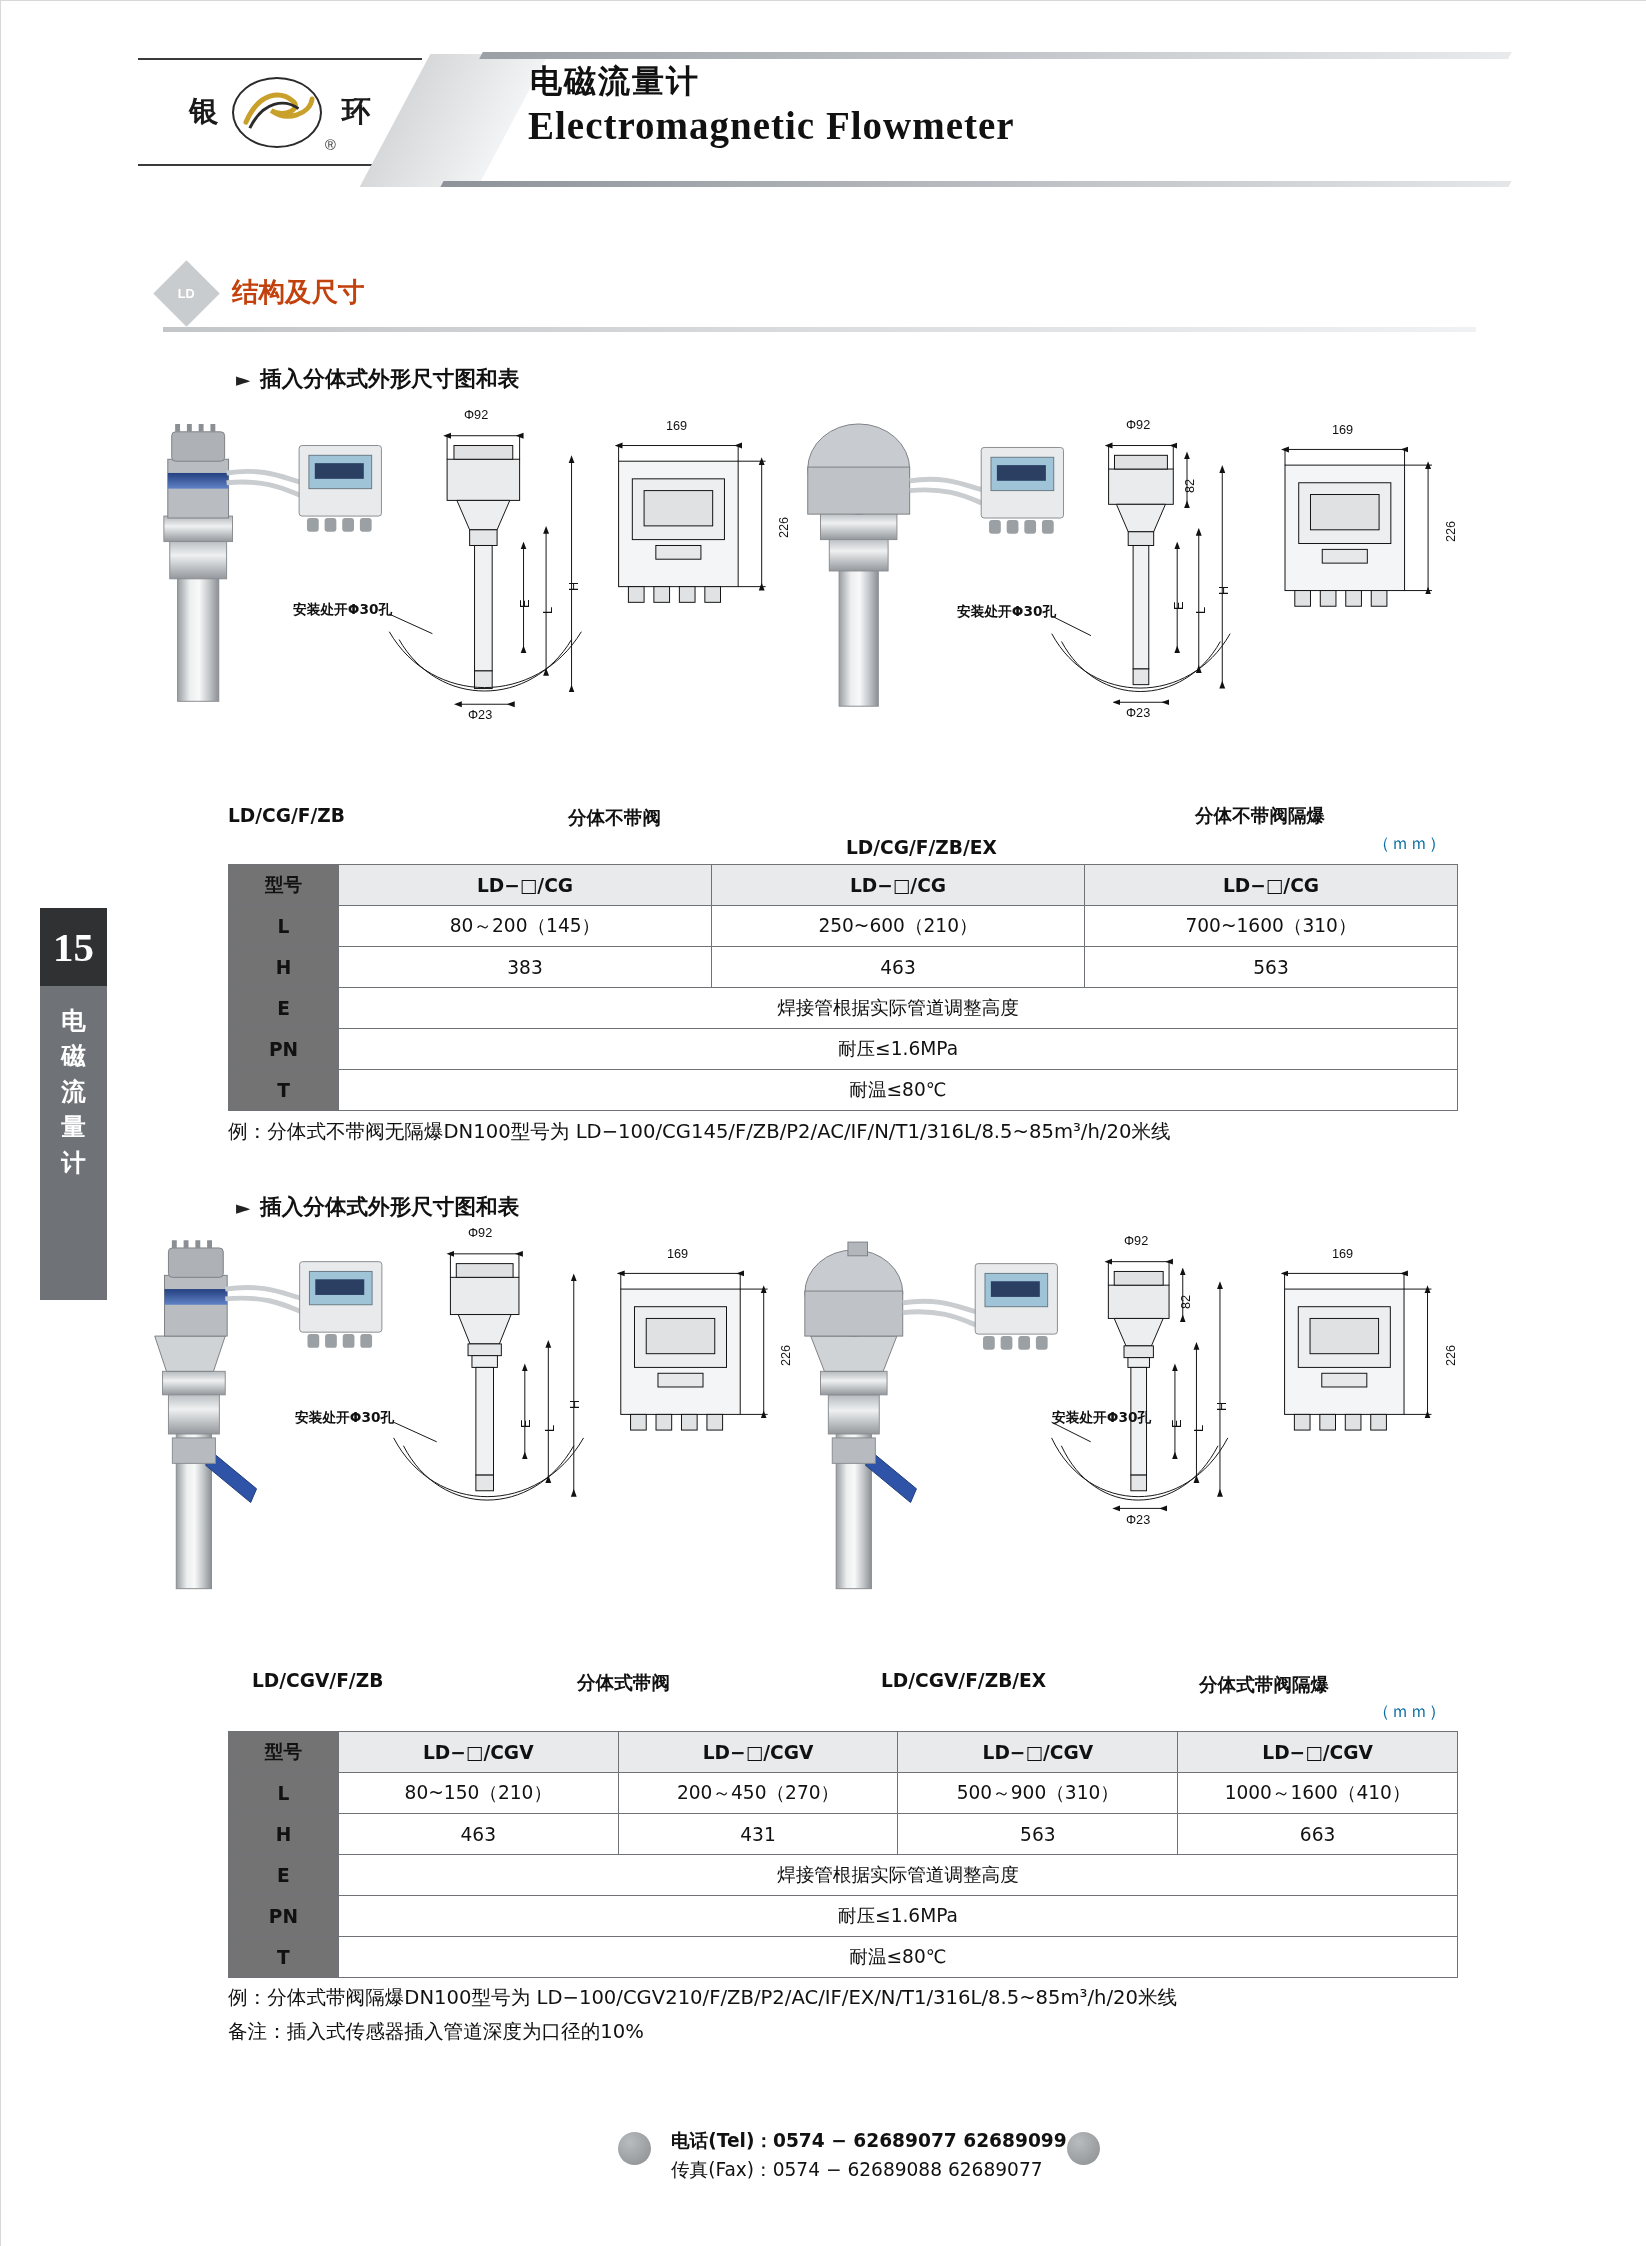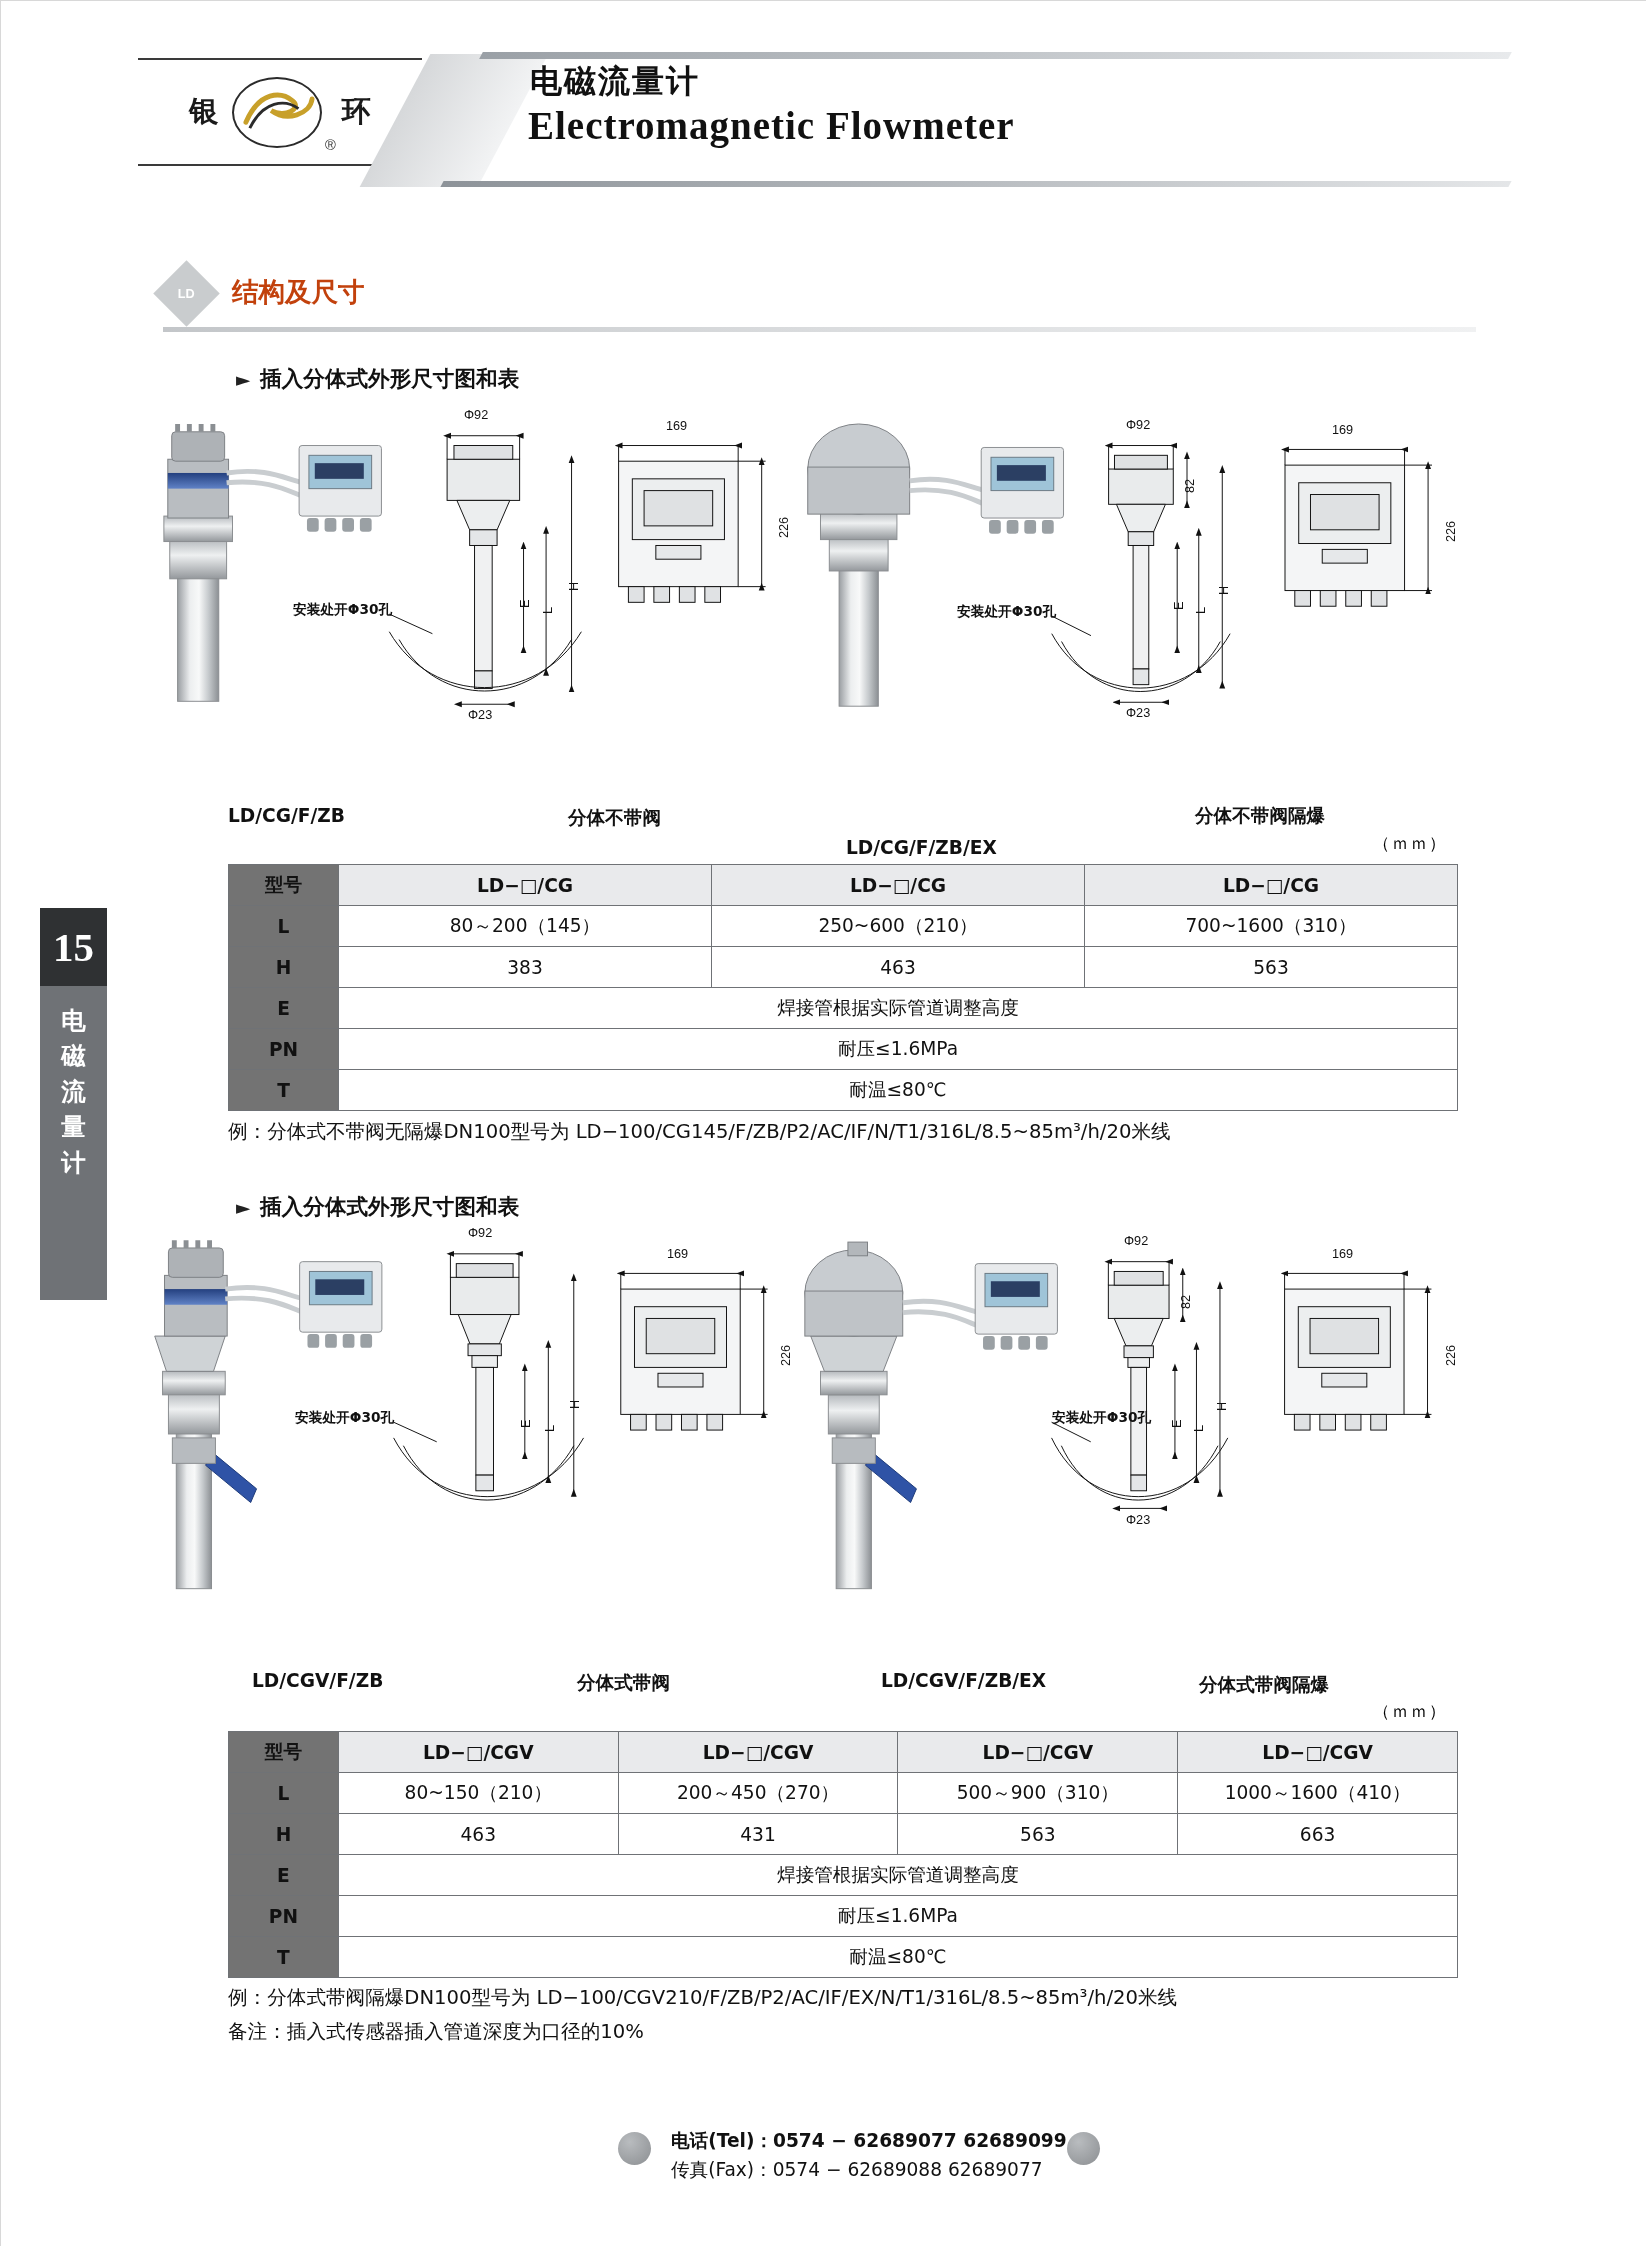--- a/index.html
+++ b/index.html
@@ -102,21 +102,21 @@
     font-family:"DejaVu Sans", sans-serif;
   }
 
   
   .sub-head { position:absolute; font-size:21.6px; font-weight:bold; color:#111; font-family:"DejaVu Sans", sans-serif; }
   .sub-head .arrow { color:#222; margin-right:9.8px; font-size:18.6px; }
 
   
   .draw-area { position:absolute; border:0; }
   .cap { position:absolute; font-size:18.6px; font-weight:bold; color:#111; font-family:"DejaVu Sans", sans-serif; }
-  .mm { position:absolute; font-size:16.7px; color:#000000; letter-spacing:2px; }
+  .mm { position:absolute; font-size:16.7px; color:#0369a1; letter-spacing:2px; }
   .dimtxt { position:absolute; font-size:12.7px; color:#111; }
   .dimtxt-v { position:absolute; font-size:12.7px; color:#111; transform:rotate(-90deg); transform-origin:left top; }
   .note-bold { position:absolute; font-size:13.7px; font-weight:bold; color:#111; font-family:"DejaVu Sans", sans-serif; }
 
   
   table.dim {
     position:absolute; border-collapse:collapse; font-size:18.6px;
     font-family:"DejaVu Sans", sans-serif;
   }
   table.dim td {

